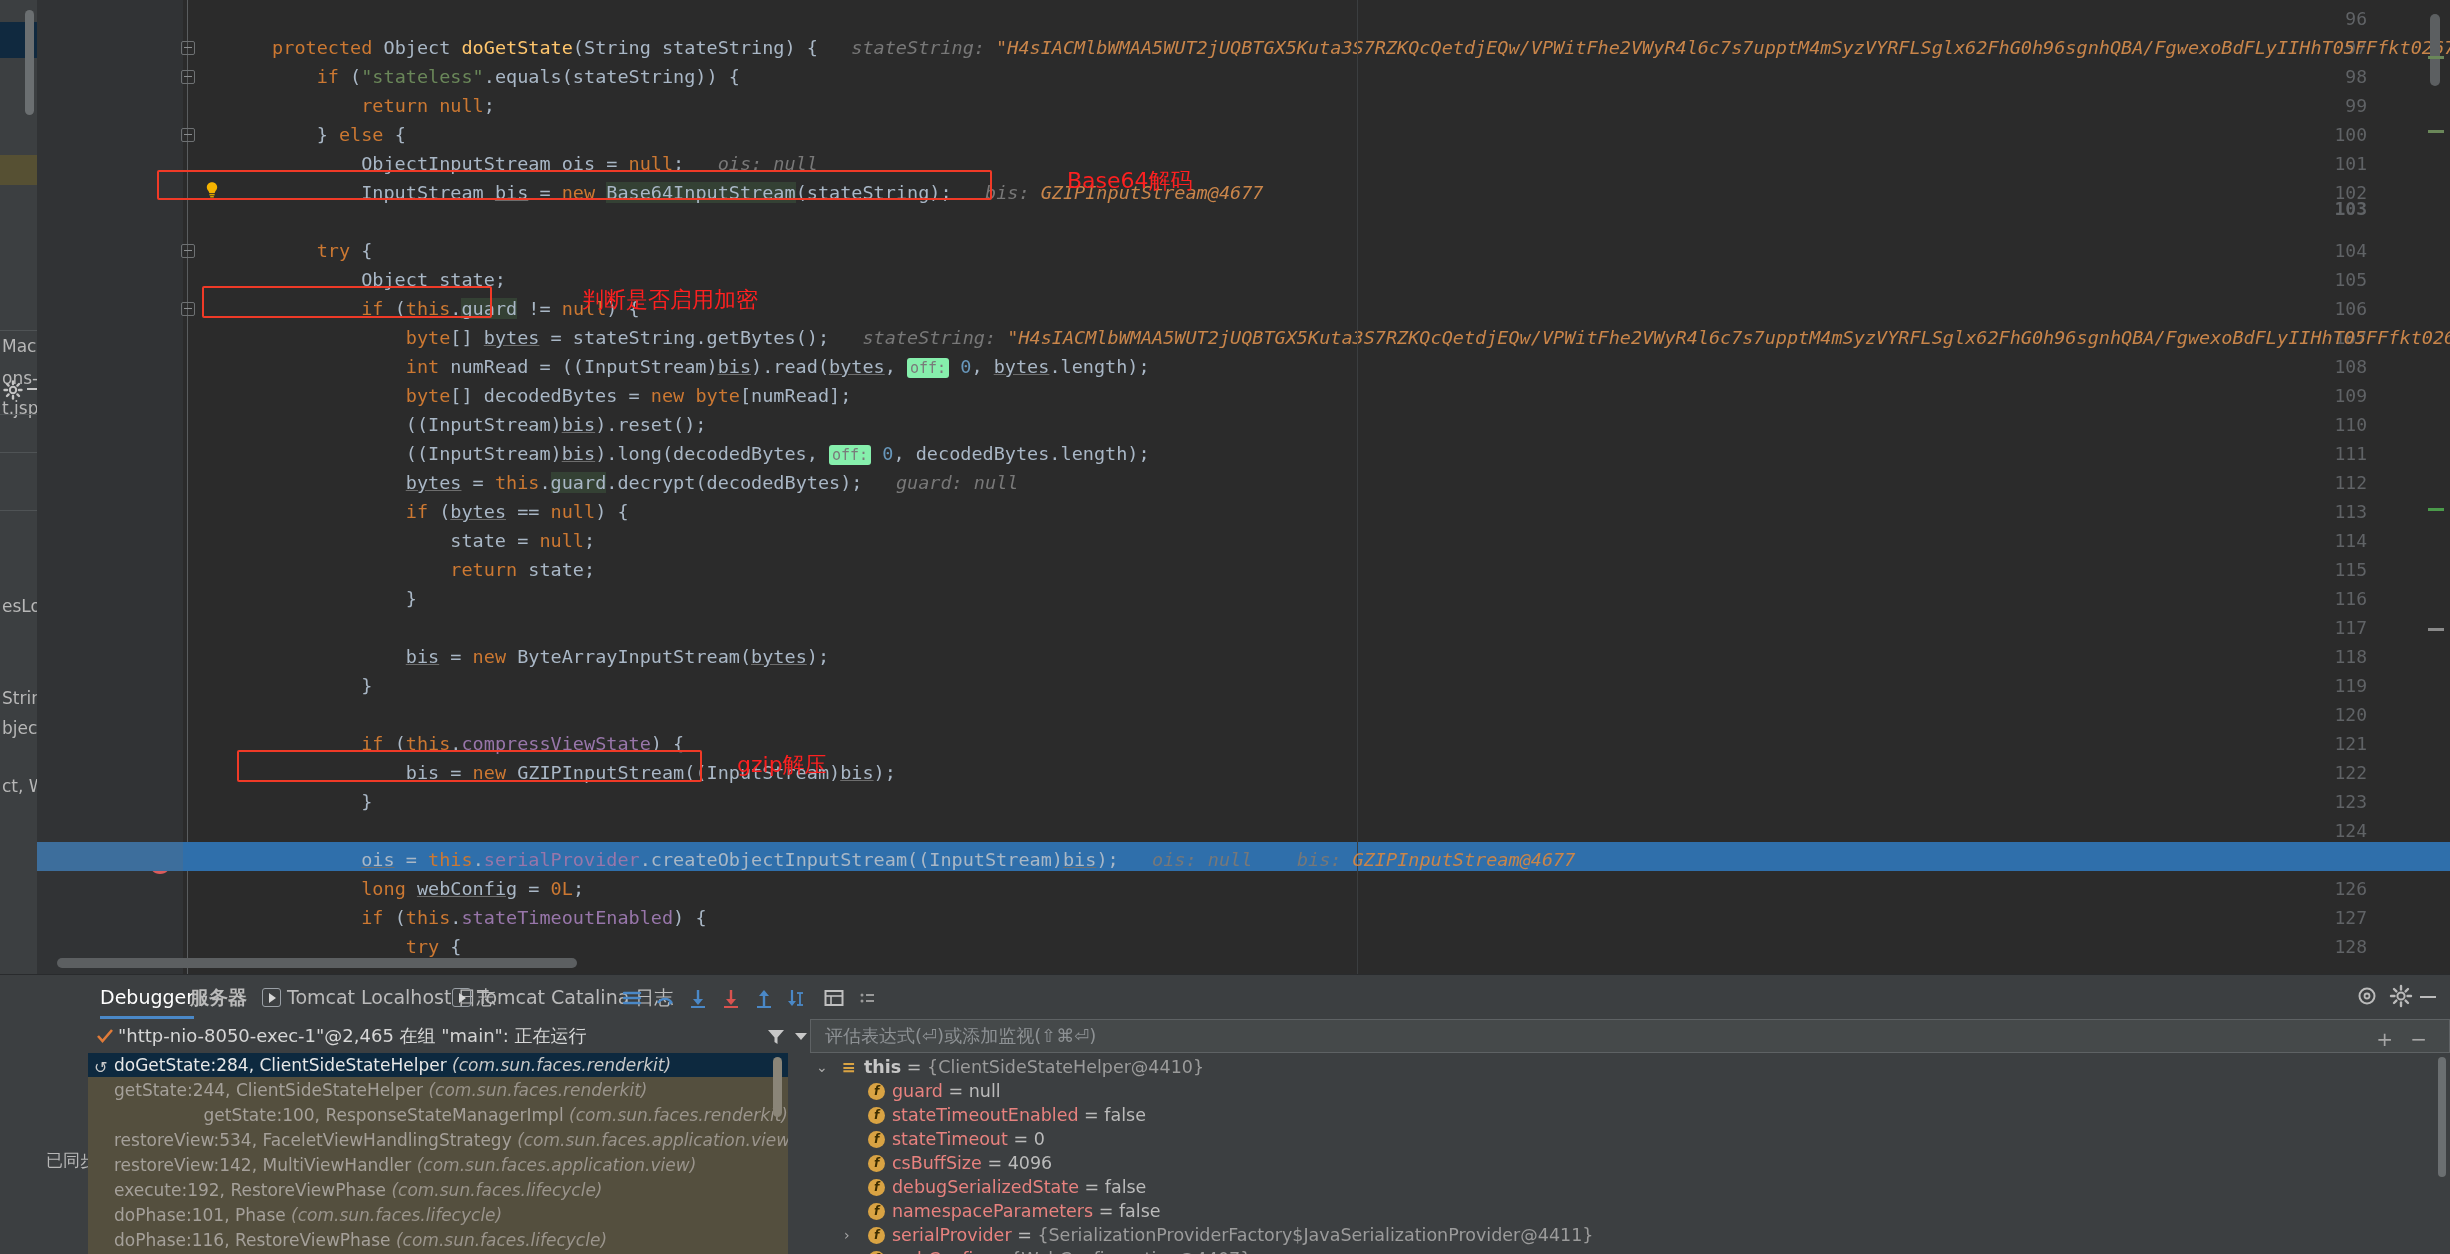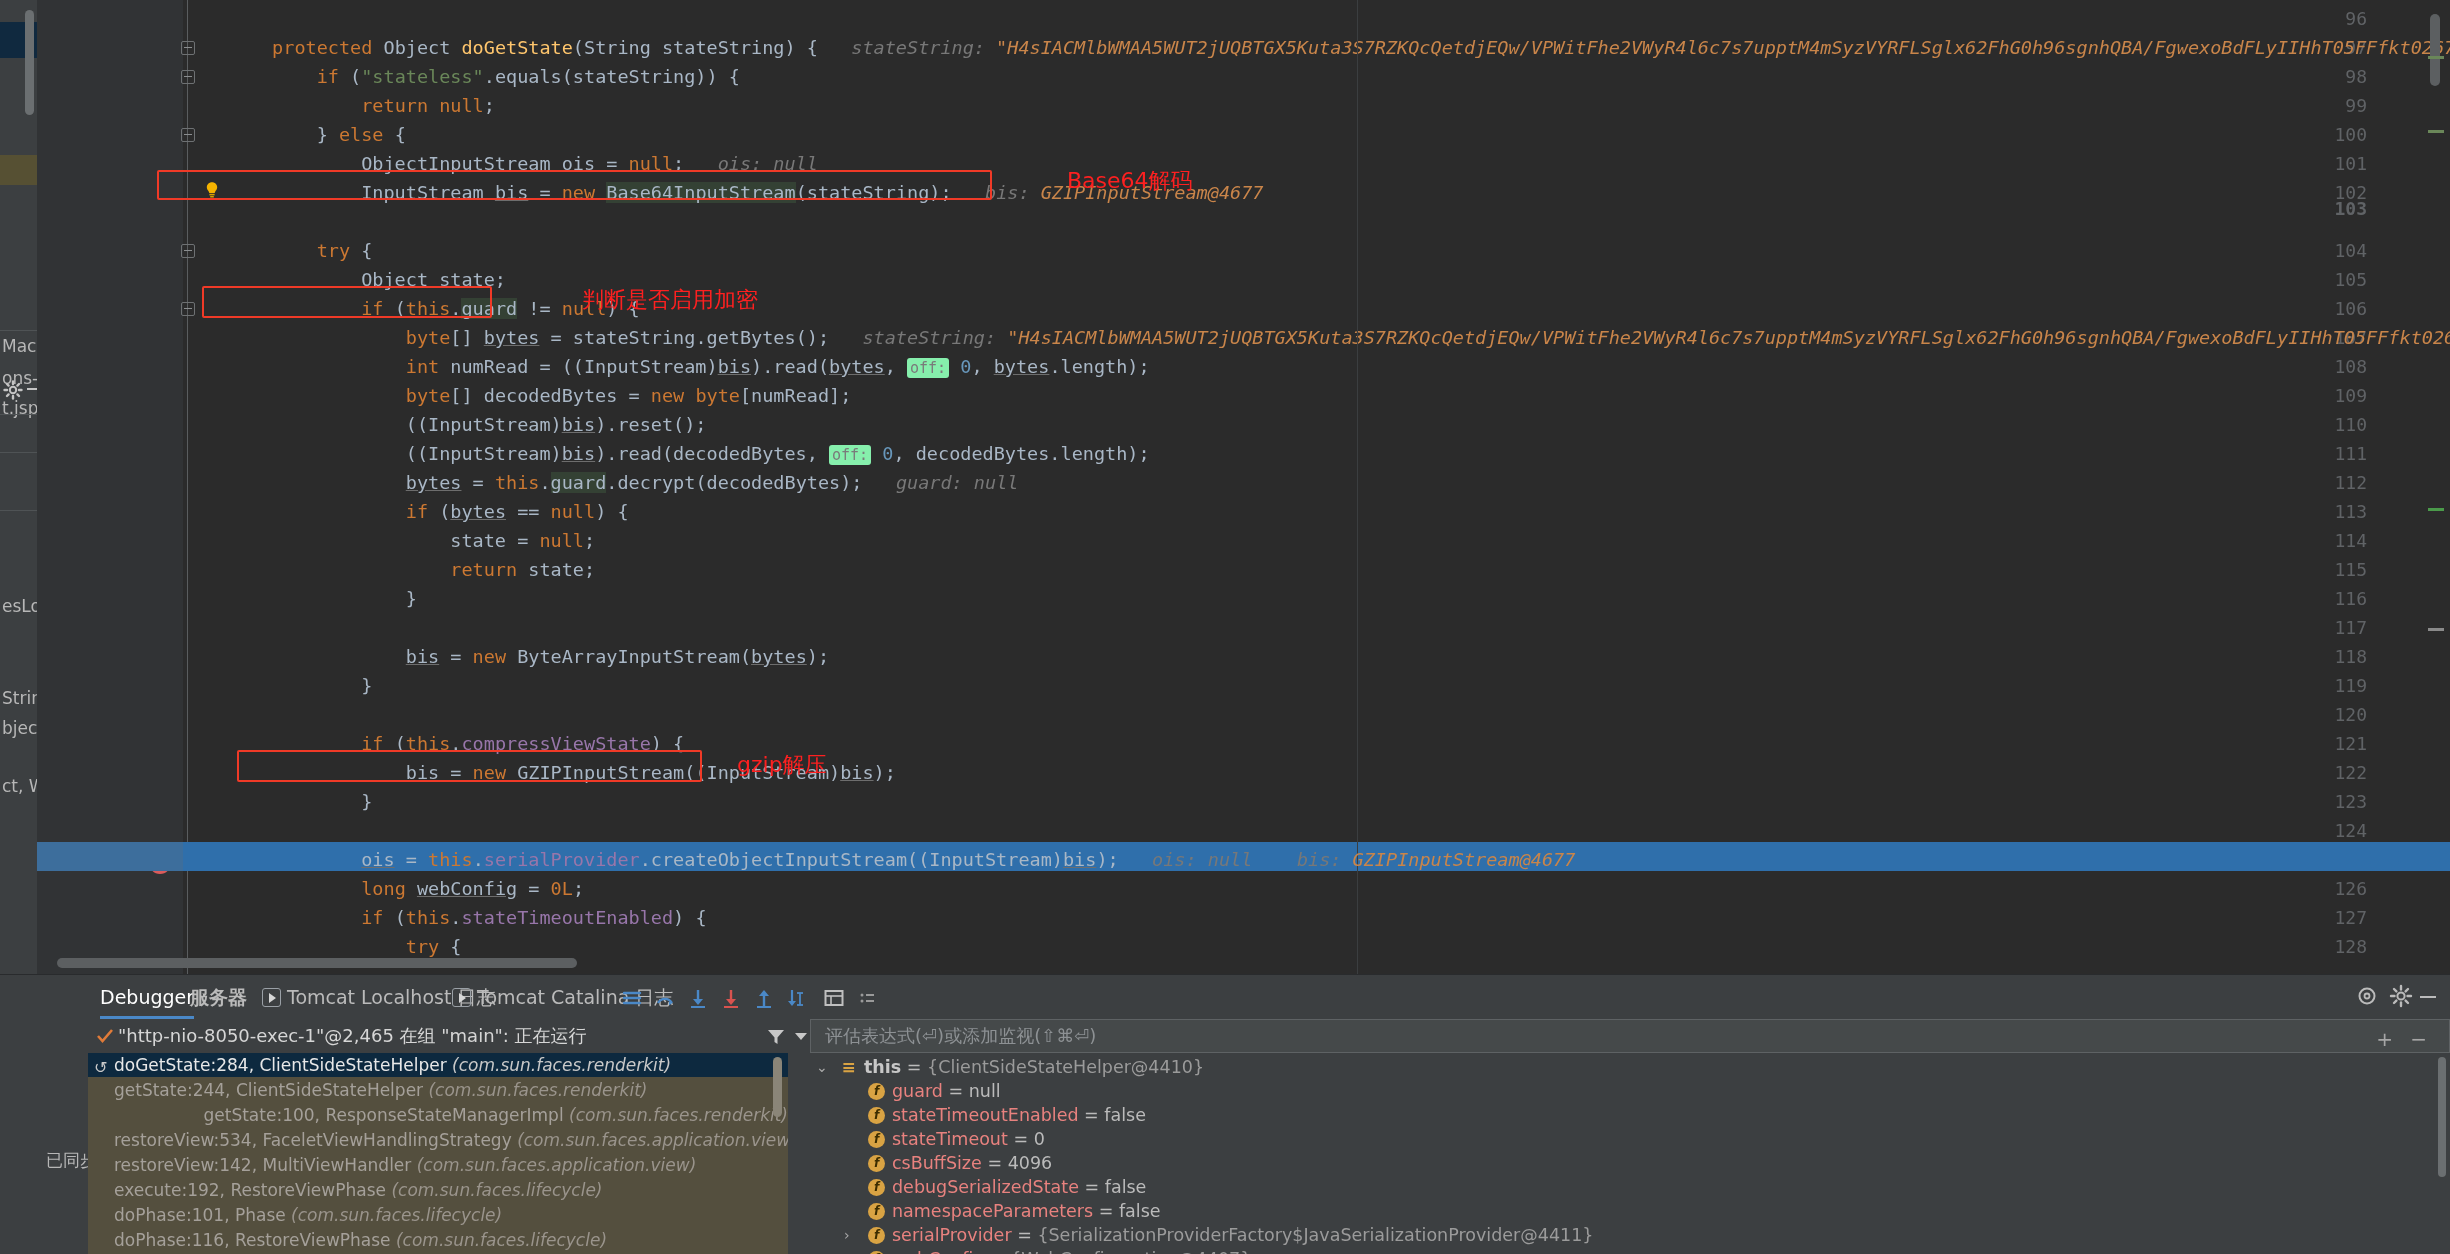--- a/index.html
+++ b/index.html
@@ -204,21 +204,21 @@
         <div class="ln" style="top: 149px;"><span>                ObjectInputStream </span><span class="under">ois</span><span> = </span><span class="kw">null</span><span>;</span><span class="hint">   ois:</span><span class="hintn"> null</span></div>
         <div class="ln" style="top: 178px;"><span>                InputStream </span><span class="under">bis</span><span> = </span><span class="kw">new</span><span> </span><span class="selw">Base64InputStream</span><span>(stateString);</span><span class="hint">   bis:</span><span class="hintv"> GZIPInputStream@4677</span></div>
         <div class="ln" style="top: 207px;"></div>
         <div class="ln" style="top: 236px;"><span>            </span><span class="kw">try</span><span> {</span></div>
         <div class="ln" style="top: 265px;"><span>                Object state;</span></div>
         <div class="ln" style="top: 294px;"><span>                </span><span class="kw">if</span><span> (</span><span class="kw">this</span><span>.</span><span class="selw">guard</span><span> != </span><span class="kw">null</span><span>) {</span></div>
         <div class="ln" style="top: 323px;"><span>                    </span><span class="kw">byte</span><span>[] </span><span class="under">bytes</span><span> = stateString.getBytes();</span><span class="hint">   stateString:</span><span class="hintv"> "H4sIACMlbWMAA5WUT2jUQBTGX5Kuta3S7RZKQcQetdjEQw/VPWitFhe2VWyR4l6c7s7upptM4mSyzVYRFLSglx62FhG0h96sgnhQBA/FgwexoBdFLyIIHhT05FFfkt0267/aHJJJZr7fe+97k1n+AjGHQ8c</span></div>
         <div class="ln" style="top: 352px;"><span>                    </span><span class="kw">int</span><span> numRead = ((InputStream)</span><span class="under">bis</span><span>).read(</span><span class="under">bytes</span><span>, </span><span class="param">off:</span><span> </span><span class="num">0</span><span>, </span><span class="under">bytes</span><span>.length);</span></div>
         <div class="ln" style="top: 381px;"><span>                    </span><span class="kw">byte</span><span>[] decodedBytes = </span><span class="kw">new</span><span> </span><span class="kw">byte</span><span>[numRead];</span></div>
         <div class="ln" style="top: 410px;"><span>                    ((InputStream)</span><span class="under">bis</span><span>).reset();</span></div>
-        <div class="ln" style="top: 439px;"><span>                    ((InputStream)</span><span class="under">bis</span><span>).read(decodedBytes, </span><span class="param">off:</span><span> </span><span class="num">0</span><span>, decodedBytes.length);</span></div>
+        <div class="ln" style="top: 439px;"><span>                    ((InputStream)</span><span class="under">bis</span><span>).long(decodedBytes, </span><span class="param">off:</span><span> </span><span class="num">0</span><span>, decodedBytes.length);</span></div>
         <div class="ln" style="top: 468px;"><span>                    </span><span class="under">bytes</span><span> = </span><span class="kw">this</span><span>.</span><span class="selw">guard</span><span>.decrypt(decodedBytes);</span><span class="hint">   guard:</span><span class="hintn"> null</span></div>
         <div class="ln" style="top: 497px;"><span>                    </span><span class="kw">if</span><span> (</span><span class="under">bytes</span><span> == </span><span class="kw">null</span><span>) {</span></div>
         <div class="ln" style="top: 526px;"><span>                        state = </span><span class="kw">null</span><span>;</span></div>
         <div class="ln" style="top: 555px;"><span>                        </span><span class="kw">return</span><span> state;</span></div>
         <div class="ln" style="top: 584px;"><span>                    }</span></div>
         <div class="ln" style="top: 613px;"></div>
         <div class="ln" style="top: 642px;"><span>                    </span><span class="under">bis</span><span> = </span><span class="kw">new</span><span> ByteArrayInputStream(</span><span class="under">bytes</span><span>);</span></div>
         <div class="ln" style="top: 671px;"><span>                }</span></div>
         <div class="ln" style="top: 700px;"></div>
         <div class="ln" style="top: 729px;"><span>                </span><span class="kw">if</span><span> (</span><span class="kw">this</span><span>.</span><span class="fld">compressViewState</span><span>) {</span></div>

